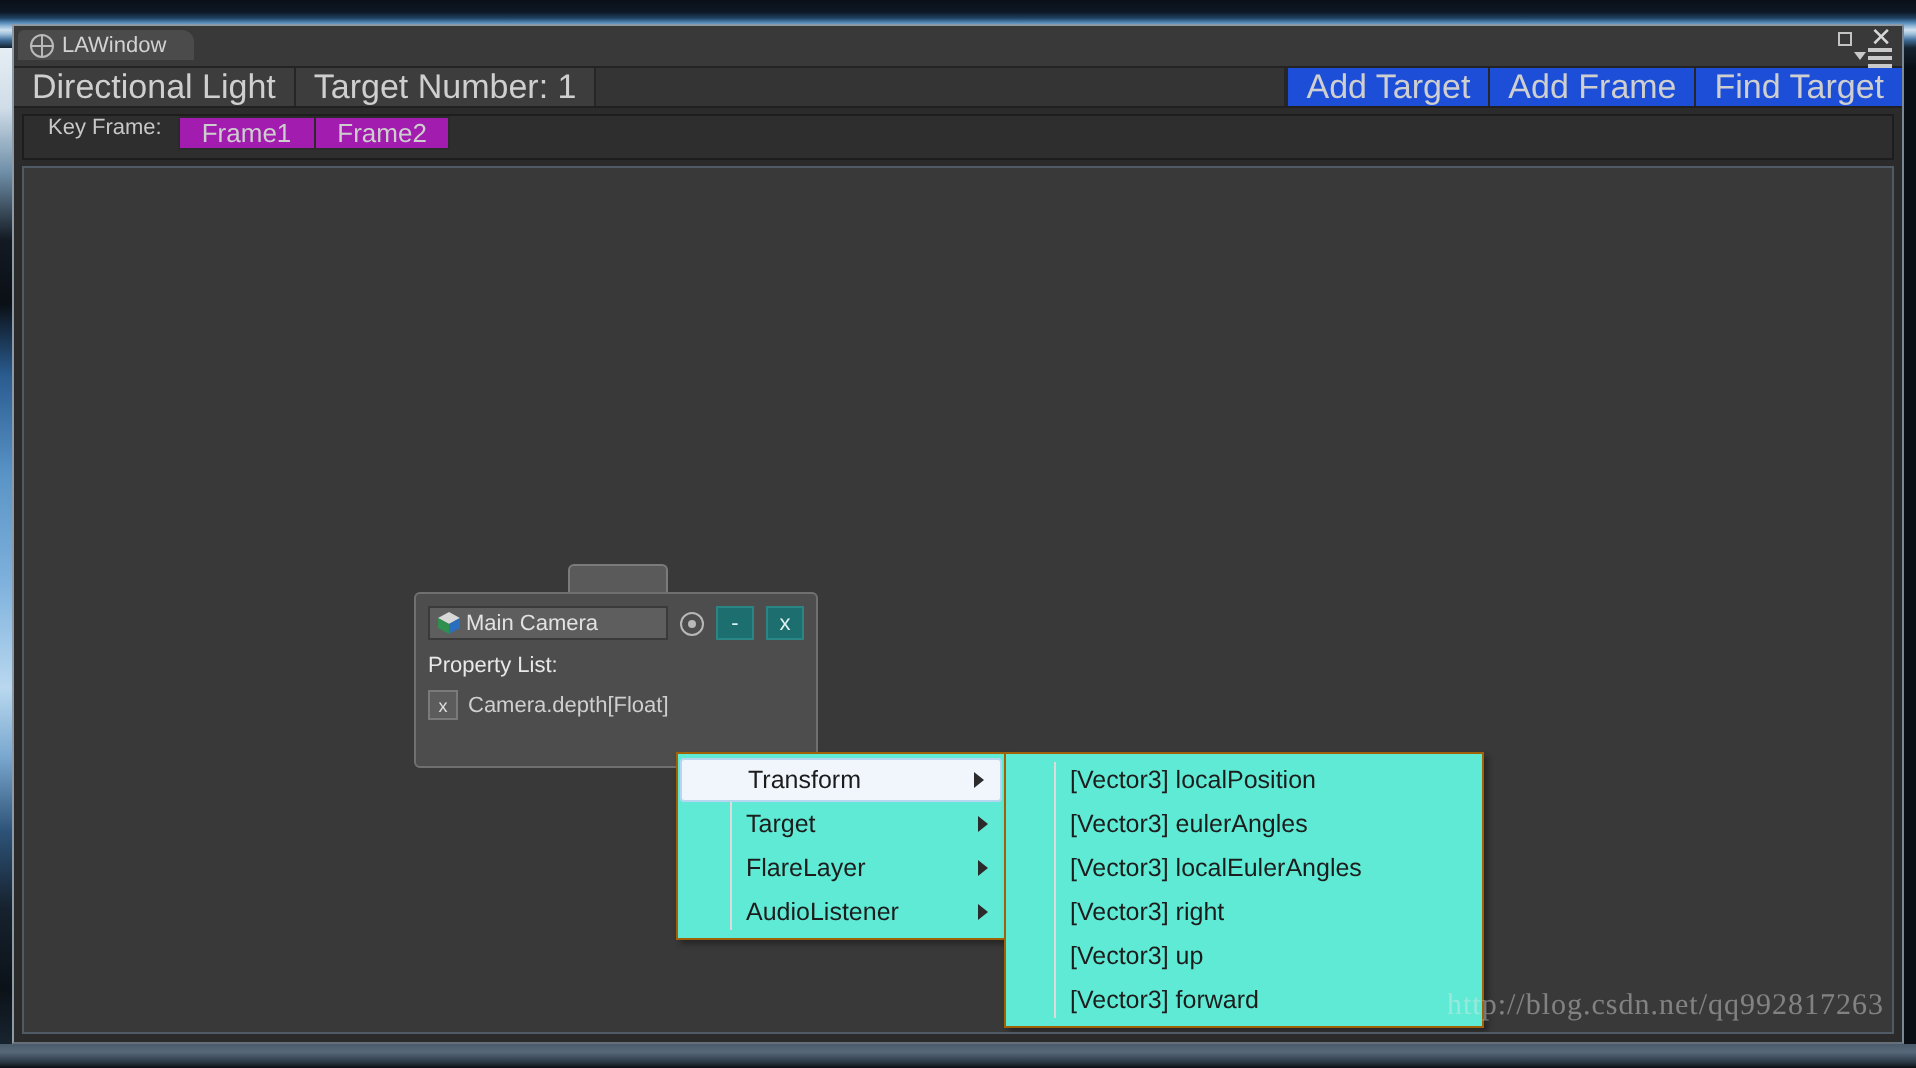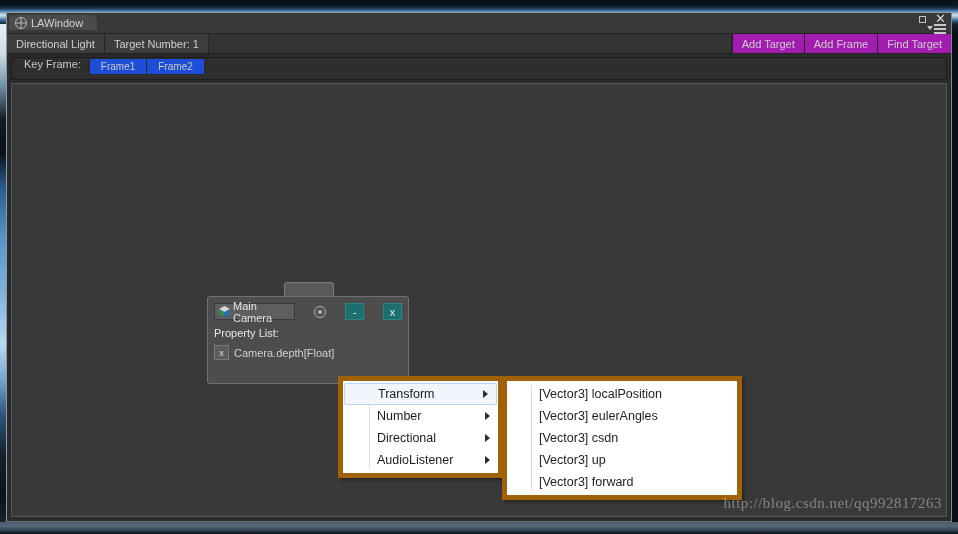--- a/index.html
+++ b/index.html
@@ -131,54 +131,54 @@
   .burger-lines i { display: block; width: 12px; height: 2px; background: #c9c9c9; }
 
   
   #toolbar {
     height: 20px;
     background: #343434;
     border-bottom: 1px solid #202020;
     display: flex;
     align-items: stretch;
     flex: 0 0 auto;
-    font-size: 11px;
+    font-size: 17px;
   }
   .tb-btn {
     display: flex; align-items: center;
     padding: 0 9px;
     color: #cfcfcf;
     background: #3d3d3d;
     border-right: 1px solid #262626;
     white-space: nowrap;
   }
   #toolbar .spacer { flex: 1 1 auto; background: #343434; border-right: 1px solid #262626; }
   #toolbar .right-group { display: flex; }
-  #toolbar .right-group .tb-btn { background: #a21caf; border-left: 1px solid #262626; border-right: none; }
+  #toolbar .right-group .tb-btn { background: #1d4ed8; border-left: 1px solid #262626; border-right: none; }
 
   
   #keyframebar {
     height: 23px;
     background: #2e2e2e;
     border: 1px solid #1d1d1d;
     margin: 3px 4px 0 4px;
     display: flex;
     flex: 0 0 auto;
     font-size: 11px;
     padding-left: 12px;
     gap: 0;
   }
   #kf-label { color: #c8c8c8; margin-right: 8px; }
   .kf-btn {
     height: 17px;
     padding: 0 11px;
     display: flex; align-items: center;
-    font-size: 10px;
+    font-size: 13px;
     color: #cdcdcd;
-    background: #1d4ed8;
+    background: #a21caf;
     border: 1px solid #2a2a2a;
   }
   .kf-btn + .kf-btn { border-left: none; }
 
   
   #canvas {
     position: relative;
     flex: 1 1 auto;
     margin: 3px 4px 4px 4px;
     background: #393939;
@@ -198,21 +198,21 @@
   }
   #node {
     position: absolute;
     left: 195px; top: 212px;
     width: 202px; height: 88px;
     background: #4d4d4d;
     border: 1px solid #707070;
     border-radius: 3px;
     padding: 6px;
   }
-  #node-row1 { display: flex; align-items: center; gap: 19px; }
+  #node-row1 { display: flex; align-items: center; gap: 6px; }
   #obj-field {
     flex: 1 1 auto;
     height: 17px;
     background: #5e5e5e;
     border: 1px solid #3a3a3a;
     display: flex; align-items: center;
     gap: 3px;
     padding: 0 4px;
     font-size: 11px;
     color: #e2e2e2;
@@ -272,22 +272,22 @@
     border: 1px solid #6e6e6e;
     border-radius: 2px;
     display: flex; align-items: center; justify-content: center;
     font-size: 11px;
     color: #b6b6b6;
   }
 
   
   .ctxmenu {
     position: absolute;
-    background: #ffffff;
-    border: 5px solid #a16207;
+    background: #5eead4;
+    border: 1px solid #a16207;
     box-shadow: 2px 2px 3px rgba(0,0,0,0.35);
     padding: 2px 0;
     font-size: 12.5px;
     color: #1c1c1c;
   }
   .ctxmenu .gutter-line {
     position: absolute;
     left: 26px; top: 2px; bottom: 2px;
     width: 1px;
     background: #dcdcdc;
@@ -419,45 +419,48 @@
       </div>
 
       <div class="ctxmenu" id="menu-components">
         <div class="ctxmenu-inner">
           <div class="gutter-line"></div>
           <div class="mi selected">
             <span>Transform</span>
             <span class="arrow"></span>
           </div>
           <div class="mi">
-            <span>Number</span>
+            <span>Target</span>
             <span class="arrow"></span>
           </div>
           <div class="mi">
-            <span>Directional</span>
+            <span>FlareLayer</span>
             <span class="arrow"></span>
           </div>
           <div class="mi">
             <span>AudioListener</span>
             <span class="arrow"></span>
           </div>
         </div>
       </div>
 
       <div class="ctxmenu" id="menu-properties">
         <div class="ctxmenu-inner">
           <div class="gutter-line"></div>
           <div class="mi">
             <span>[Vector3] localPosition</span>
           </div>
           <div class="mi">
             <span>[Vector3] eulerAngles</span>
           </div>
           <div class="mi">
-            <span>[Vector3] csdn</span>
+            <span>[Vector3] localEulerAngles</span>
+          </div>
+          <div class="mi">
+            <span>[Vector3] right</span>
           </div>
           <div class="mi">
             <span>[Vector3] up</span>
           </div>
           <div class="mi">
             <span>[Vector3] forward</span>
           </div>
 
         </div>
       </div>

